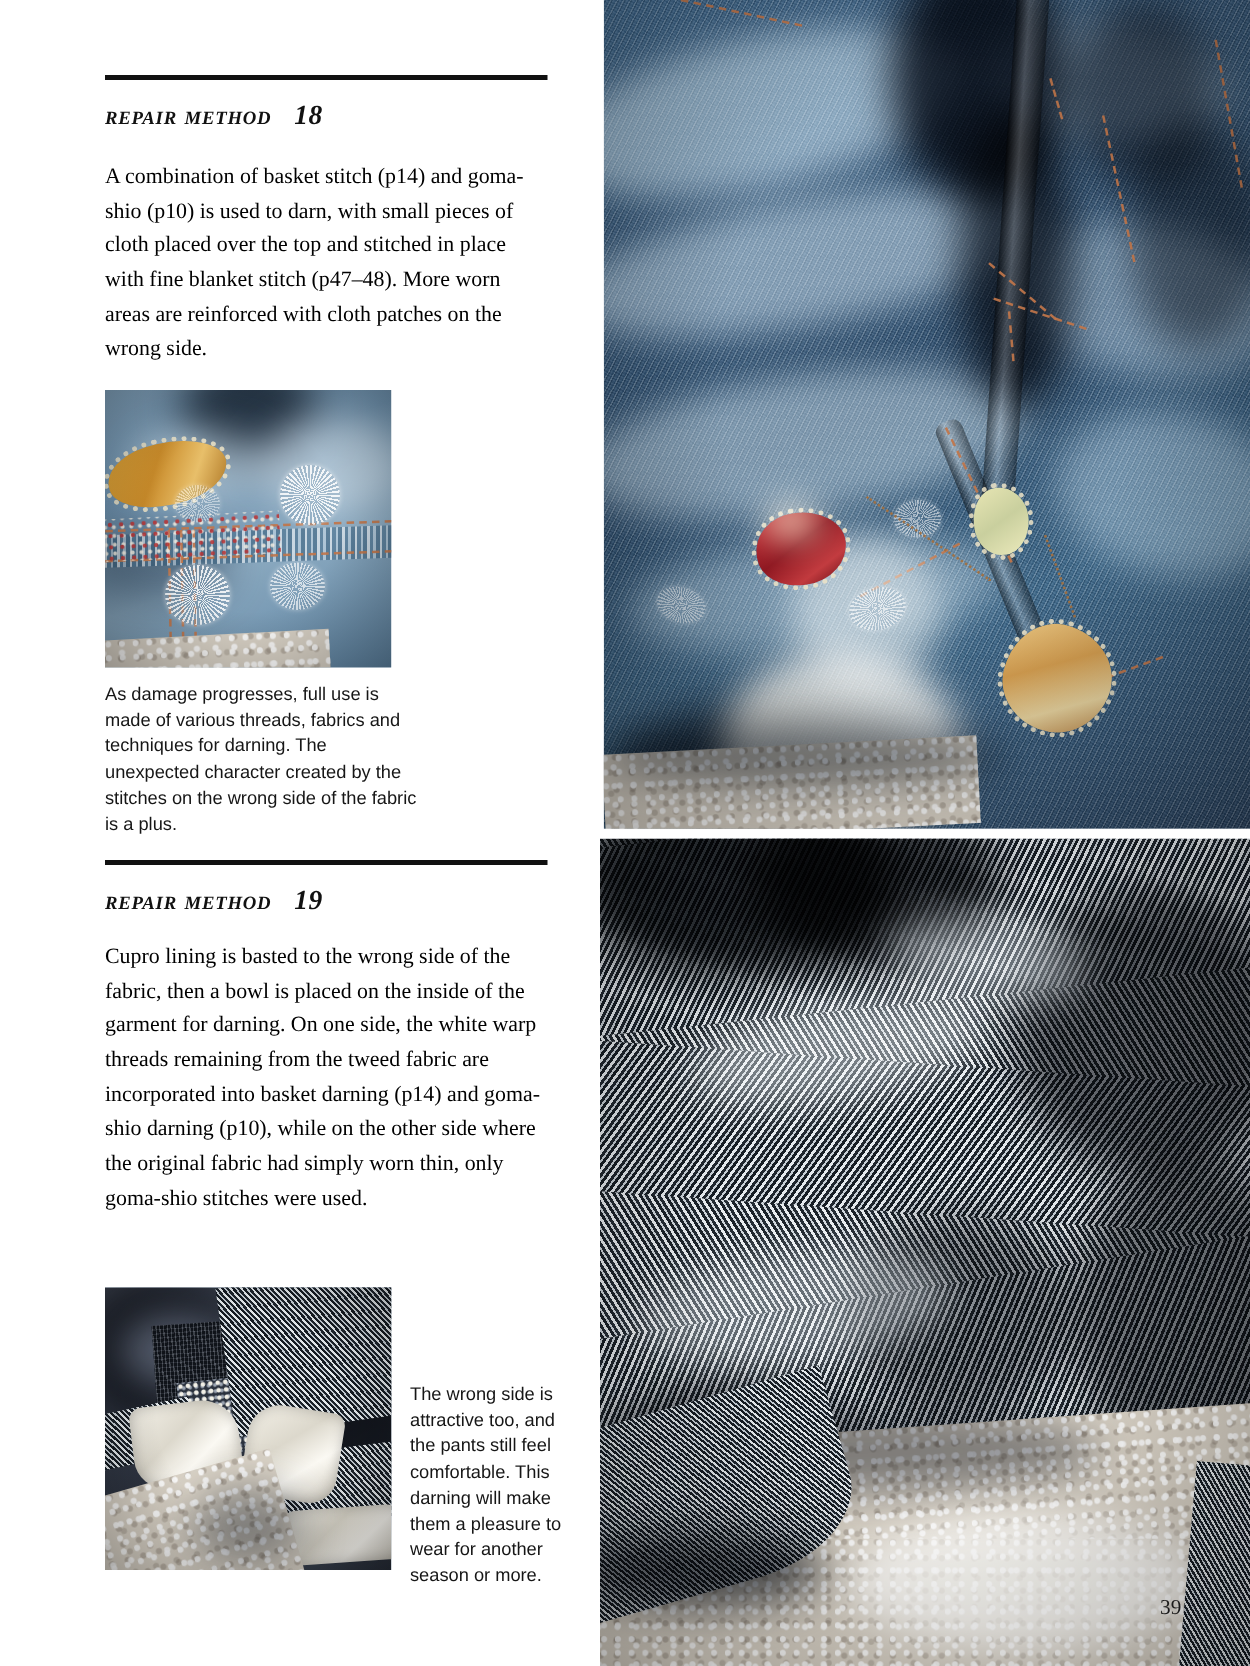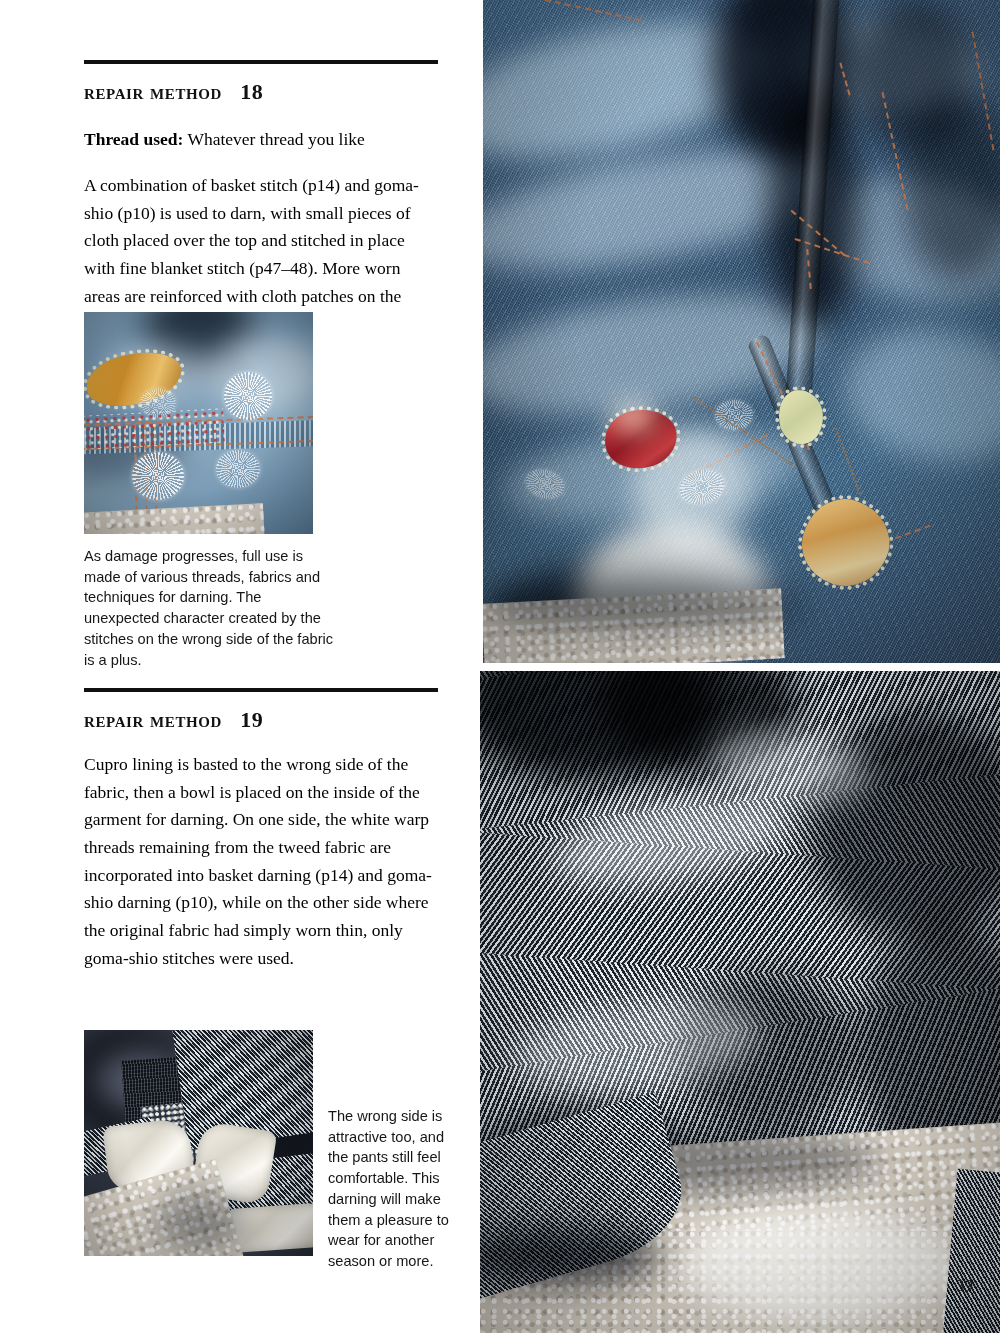--- a/index.html
+++ b/index.html
@@ -40,20 +40,21 @@
   .method-head {
     font-family: "Liberation Serif", serif;
     font-weight: bold;
     font-size: 22px;
     letter-spacing: 0.6px;
     font-variant: small-caps;
     text-transform: lowercase;
     line-height: 1.05;
     white-space: pre;
     color: #111;
+    font-style: italic;
   }
   .method-head .num {
     font-variant: normal;
     text-transform: none;
     font-size: 22px;
     letter-spacing: 0.5px;
   }
 
   .meta {
     font-size: 17.5px;
@@ -316,28 +317,27 @@
     <div class="fade" style="left:200px; top:540px; width:280px; height:110px; background:rgba(255,253,246,.75);"></div>
 
     <div class="hb-patch" style="left:-30px; top:450px; width:230px; height:150px; transform:rotate(-16deg); border-radius:0 0 40% 0;"></div>
     <div class="shade" style="left:-20px; top:555px; width:200px; height:60px; background:rgba(30,36,46,.70);"></div>
 
     <div class="hb-patch" style="left:470px; top:500px; width:60px; height:170px; transform:rotate(5deg);"></div>
 
     <div class="vignette"></div>
   </div>
 
-  <div class="pagenum" style="left:956px; top:1276px;">39</div>
+  <div class="pagenum" style="left:928px; top:1276px;">39</div>
 
   <div class="text-col" style="top:60px;">
     <div class="section-rule"></div>
     <div class="method-head"><span>Repair Method</span>&nbsp;&nbsp;&nbsp;<span class="num">18</span></div>
 
     <div class="meta">
-      <div><span class="lbl">Thread used:</span> <span>Whatever thread you like</span></div>
     </div>
 
     <div class="body-par">A combination of basket stitch (p14) and goma-shio (p10) is used to darn, with small pieces of cloth placed over the top and stitched in place with fine blanket stitch (p47–48). More worn areas are reinforced with cloth patches on the wrong side.</div>
   </div>
 
   <div class="fig-sm" style="left:84px; top:312px; width:229px; height:222px;">
     <div class="denim-base denim-light"></div>
 
     <div class="shade" style="left:60px; top:-30px; width:110px; height:90px; background:rgba(20,32,46,.75);"></div>
     <div class="shade" style="left:-20px; top:110px; width:120px; height:60px; background:rgba(30,46,62,.40);"></div>

